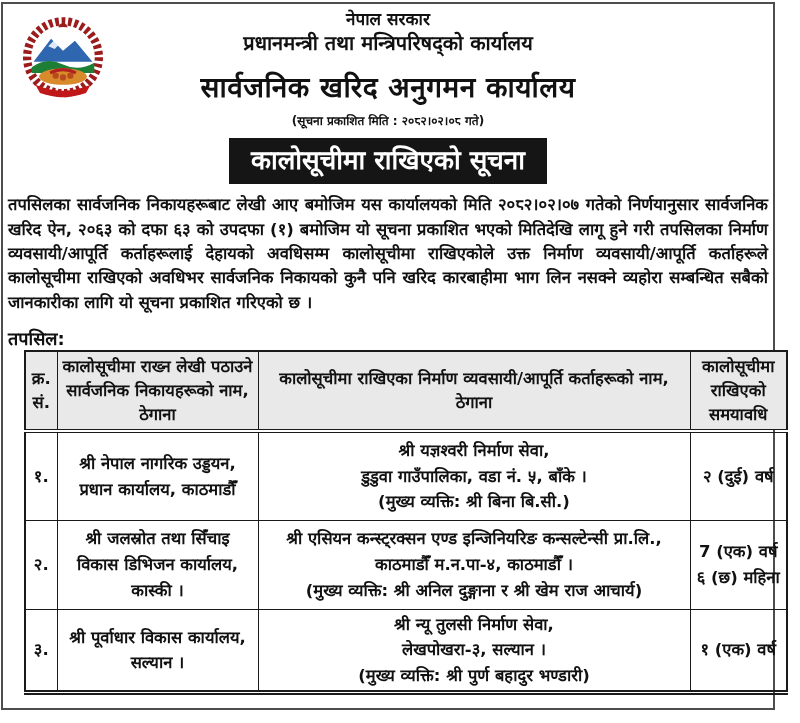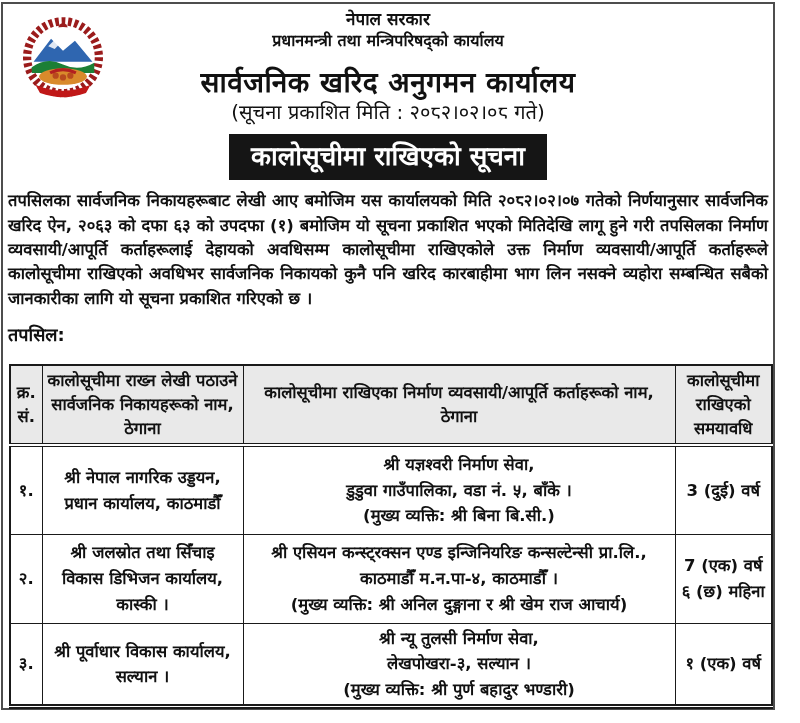--- a/index.html
+++ b/index.html
@@ -14,36 +14,36 @@
     position:relative;overflow:hidden;
   }
   .page{
     position:absolute;top:2px;left:1px;width:774px;height:708px;
     border:2px solid var(--page_border);background:var(--paper);
   }
   .emblem{position:absolute;top:8px;left:14px;width:92px;height:96px;}
   .emblem svg{width:100%;height:100%;}
   .header{text-align:center;padding-top:5px;font-weight:bold;line-height:1.25;}
   .h-govt{font-size:17px;}
-  .h-parent{font-size:16px;margin-top:1px;}
+  .h-parent{font-size:20px;margin-top:1px;}
   .h-office{font-size:28px;margin-top:14px;letter-spacing:.5px;}
   .h-addr{font-size:17px;margin-top:1px;}
-  .h-date{font-size:20px;font-weight:normal;}
+  .h-date{font-size:12px;margin-top:9px;font-weight:bold;}
   .banner-wrap{text-align:center;margin-top:9px;}
   .banner{
     display:inline-block;background:var(--banner_bg);color:var(--banner_fg);
     font-size:26px;font-weight:bold;padding:3px 22px 7px;
   }
   .para{
     margin:9px 5px 11px;font-size:16.5px;line-height:1.48;
     text-align:justify;font-weight:600;
   }
-  .details-label{margin:3px 5px 18px;font-size:18px;font-weight:bold;}
+  .details-label{margin:3px 5px 0;font-size:18px;font-weight:bold;}
   table.blacklist{
-    border-collapse:collapse;margin-left:6px;width:762px;table-layout:fixed;
+    border-collapse:collapse;margin-left:21px;width:762px;table-layout:fixed;
     border:2px solid var(--table_border);border-bottom:5px double var(--table_border);
   }
   table.blacklist th,table.blacklist td{
     border:1.5px solid var(--table_border);text-align:center;vertical-align:middle;
     padding:2px 4px;font-weight:600;overflow:hidden;
   }
   table.blacklist thead th{
     background:var(--header_bg);font-size:16.5px;font-weight:bold;line-height:1.45;
     border-bottom:4px double var(--table_border);height:80px;
   }
@@ -111,21 +111,21 @@
         <td class="cell">१.</td>
         <td class="cell">
           <div>श्री नेपाल नागरिक उड्डयन,</div>
           <div>प्रधान कार्यालय, काठमाडौँ</div>
         </td>
         <td class="cell">
           <div>श्री यज्ञश्वरी निर्माण सेवा,</div>
           <div>डुडुवा गाउँपालिका, वडा नं. ५, बाँके ।</div>
           <div>(मुख्य व्यक्ति: श्री बिना बि.सी.)</div>
         </td>
-        <td class="cell">3 (दुई) वर्ष</td>
+        <td class="cell">२ (दुई) वर्ष</td>
       </tr>
       <tr class="row-2">
         <td class="cell">२.</td>
         <td class="cell">
           <div>श्री जलस्रोत तथा सिँचाइ</div>
           <div>विकास डिभिजन कार्यालय,</div>
           <div>कास्की ।</div>
         </td>
         <td class="cell">
           <div>श्री एसियन कन्स्ट्रक्सन एण्ड इन्जिनियरिङ कन्सल्टेन्सी प्रा.लि.,</div>

